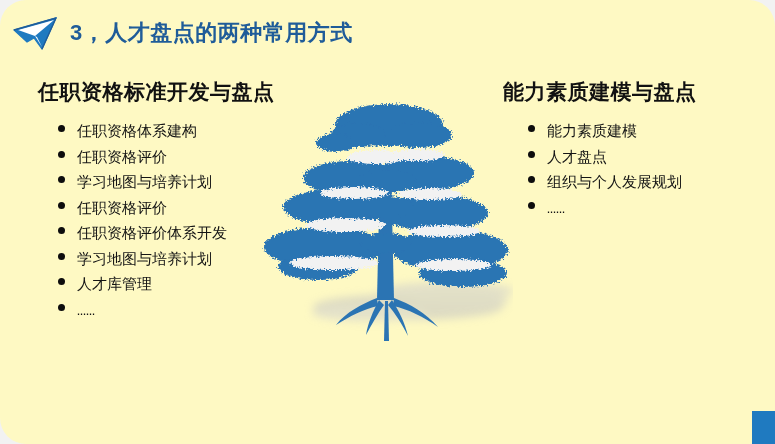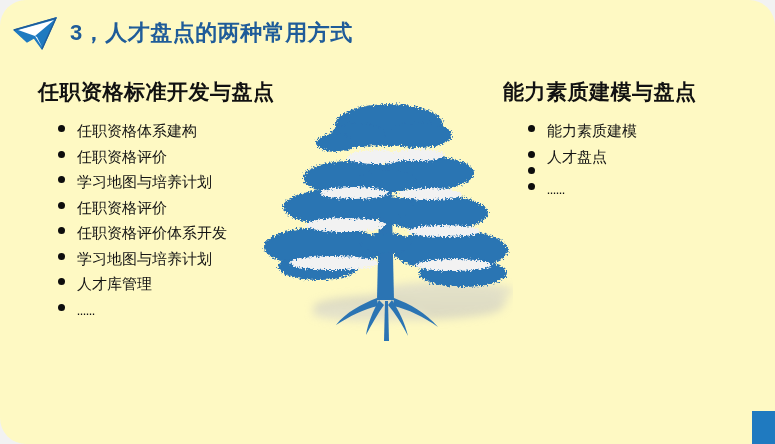--- a/index.html
+++ b/index.html
@@ -243,20 +243,21 @@
       <li class="bullet-item">
         <span class="bullet-dot"></span>
         <span class="bullet-text">能力素质建模</span>
       </li>
       <li class="bullet-item">
         <span class="bullet-dot"></span>
         <span class="bullet-text">人才盘点</span>
       </li>
       <li class="bullet-item">
         <span class="bullet-dot"></span>
+        <span class="bullet-text">组织与个人发展规划</span>
       </li>
       <li class="bullet-item">
         <span class="bullet-dot"></span>
         <span class="bullet-text">……</span>
       </li>
     </ul>
   </div>
 
   <div class="corner-accent"></div>
 

